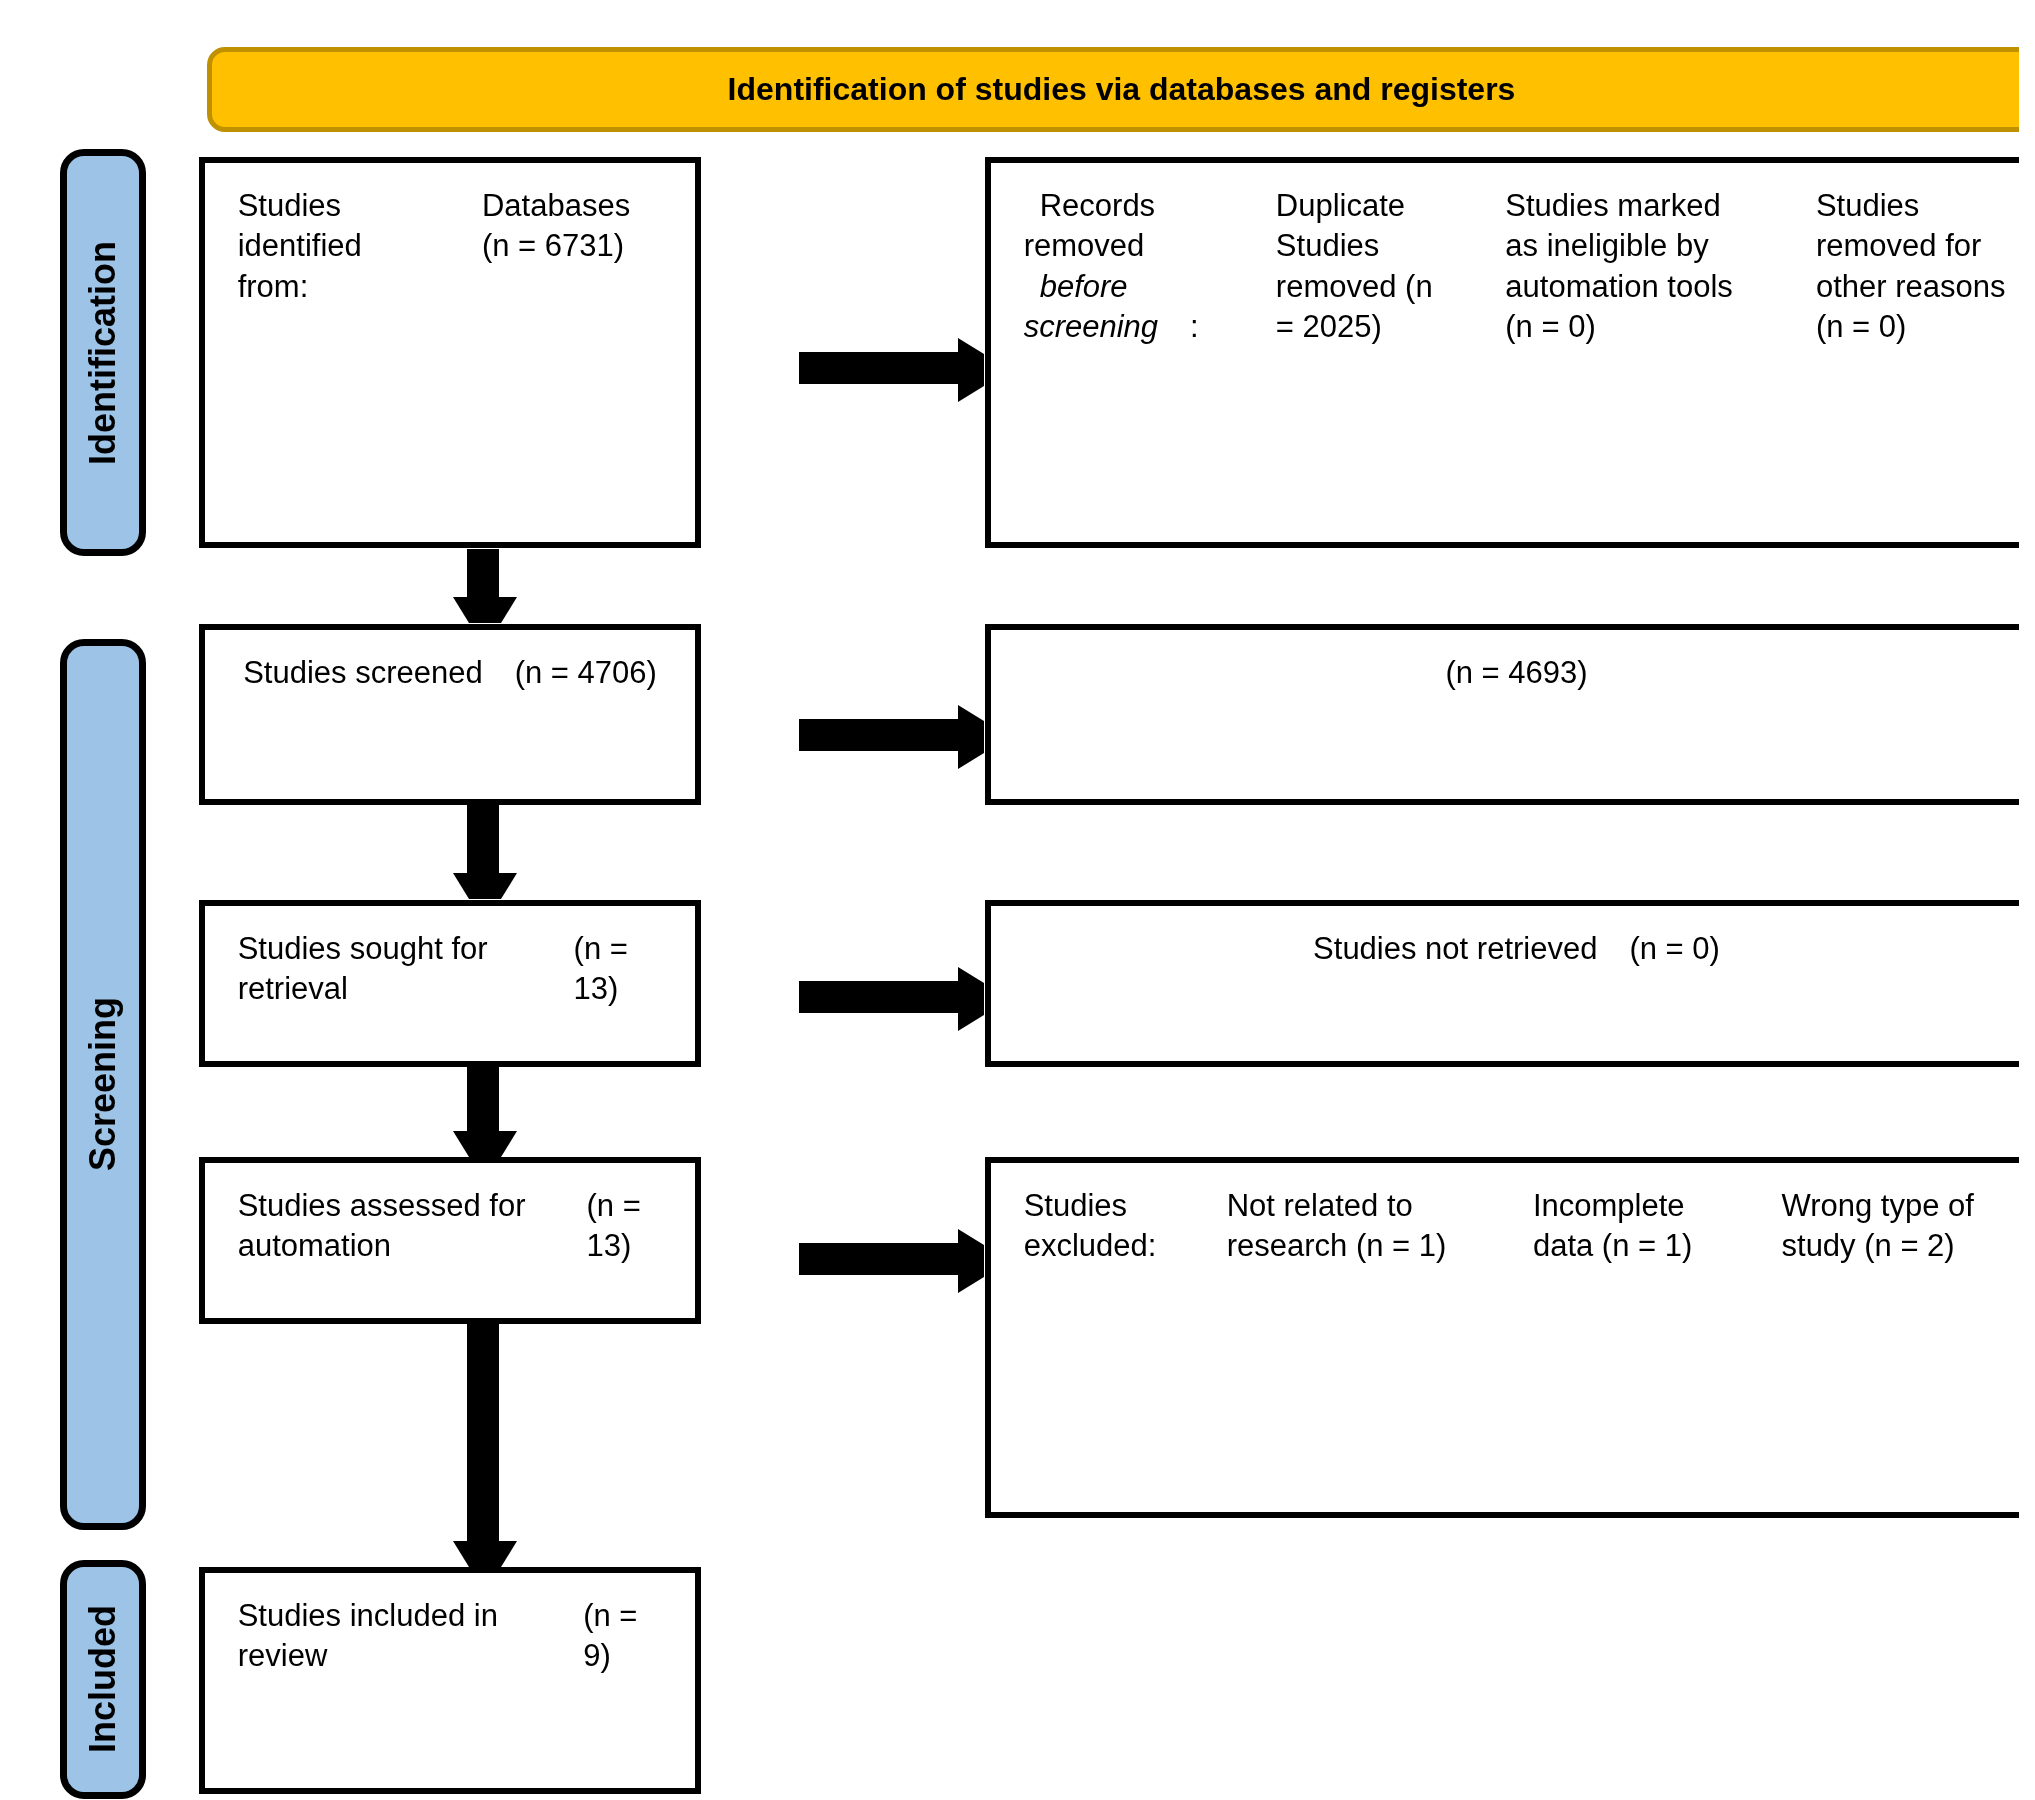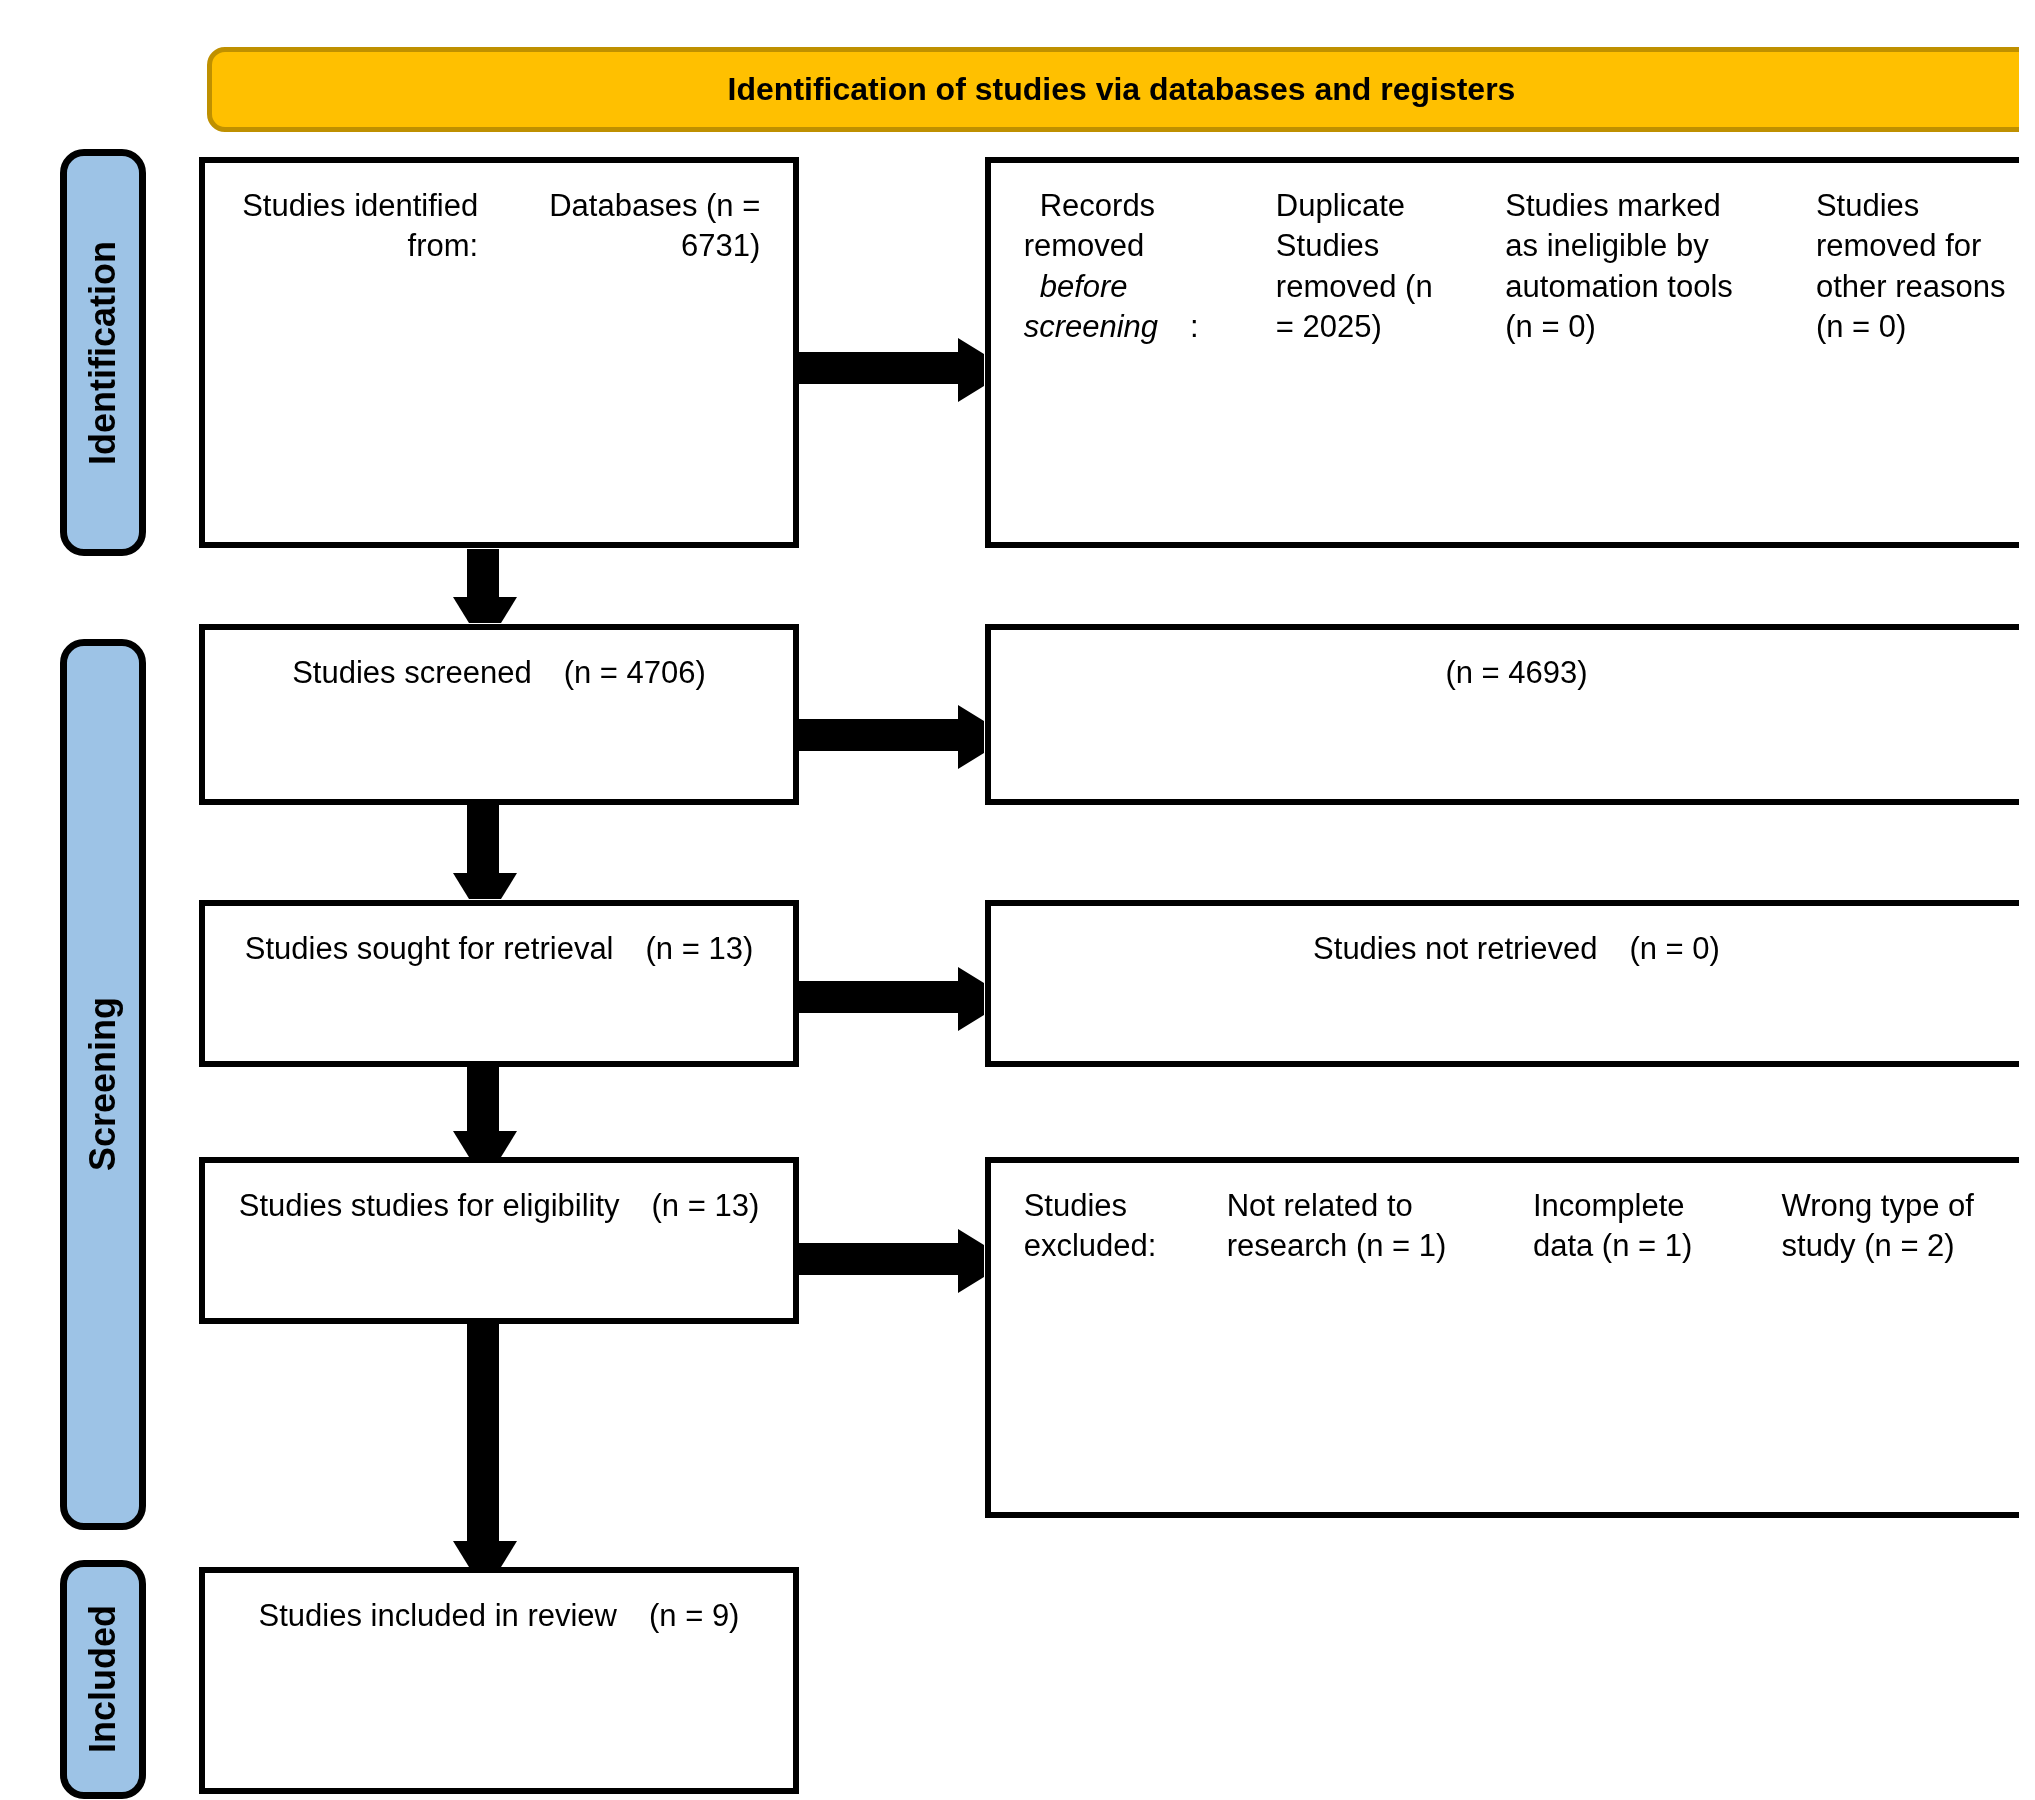--- a/index.html
+++ b/index.html
@@ -53,21 +53,21 @@
 
   
   .fbox {
     position: absolute;
     background: #fff;
     border: 6.3px solid #000;
     display: flex; flex-direction: row; justify-content: center;
     font-size: 31px; line-height: 1.3;
     padding: 7px 16.7px;
   }
-  .col-left  { left: 167px;  width: 600px; text-align: right; }
+  .col-left  { left: 167px;  width: 502px; }
   .col-right { left: 953px; width: 1063px; }
 
   .box-identified   { top: 125px;  height: 391px; }
   .box-removed      { top: 125px;  height: 391px; }
   .box-screened     { top: 592px;  height: 181px; }
   .box-excluded-scr { top: 592px;  height: 181px; }
   .box-sought       { top: 868px; height: 167px; }
   .box-notretrieved { top: 868px; height: 167px; }
   .box-assessed     { top: 1125px; height: 167px; }
   .box-excluded-elg { top: 1125px; height: 361px; }
@@ -134,21 +134,21 @@
   <div class="fbox col-left box-sought">
     <div>Studies sought for retrieval</div>
     <div>(n = 13)</div>
   </div>
   <div class="fbox col-right box-notretrieved">
     <div>Studies not retrieved</div>
     <div>(n = 0)</div>
   </div>
 
   <div class="fbox col-left box-assessed">
-    <div>Studies studies for eligibility</div>
+    <div>Studies assessed for automation</div>
     <div>(n = 13)</div>
   </div>
   <div class="fbox col-right box-excluded-elg">
     <div>Studies excluded:</div>
     <div class="indent">Not related to research (n = 1)</div>
     <div class="indent">Incomplete data (n = 1)</div>
     <div class="indent">Wrong type of study (n = 2)</div>
   </div>
 
   <div class="fbox col-left box-included">

